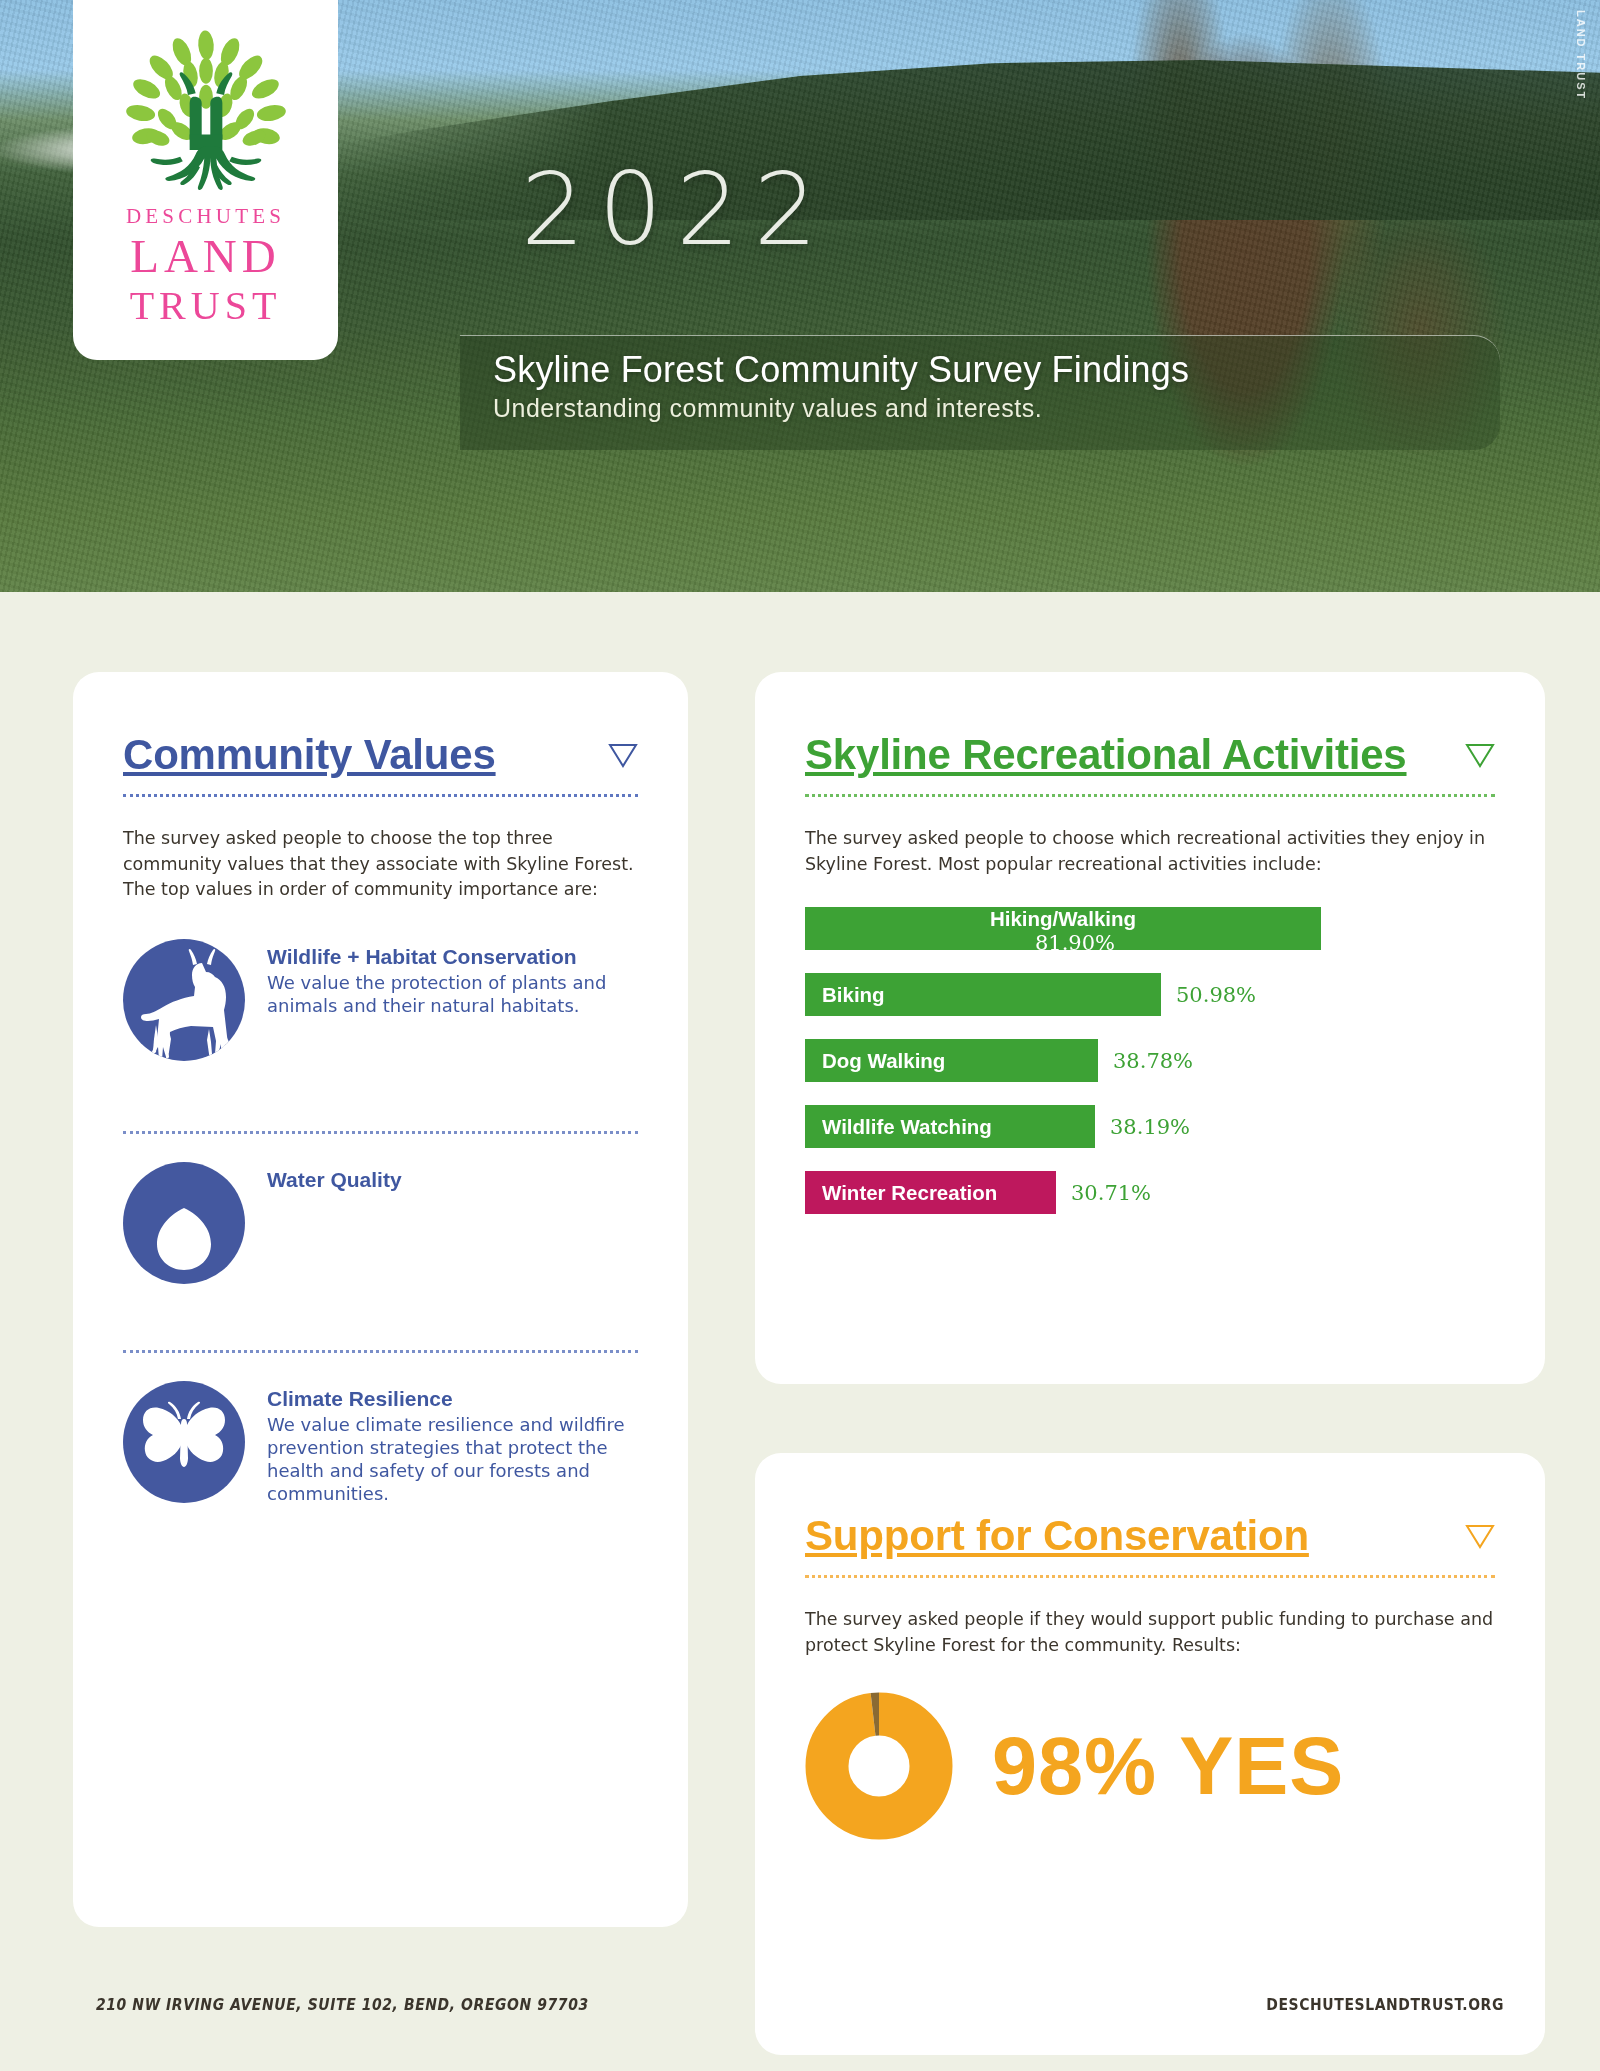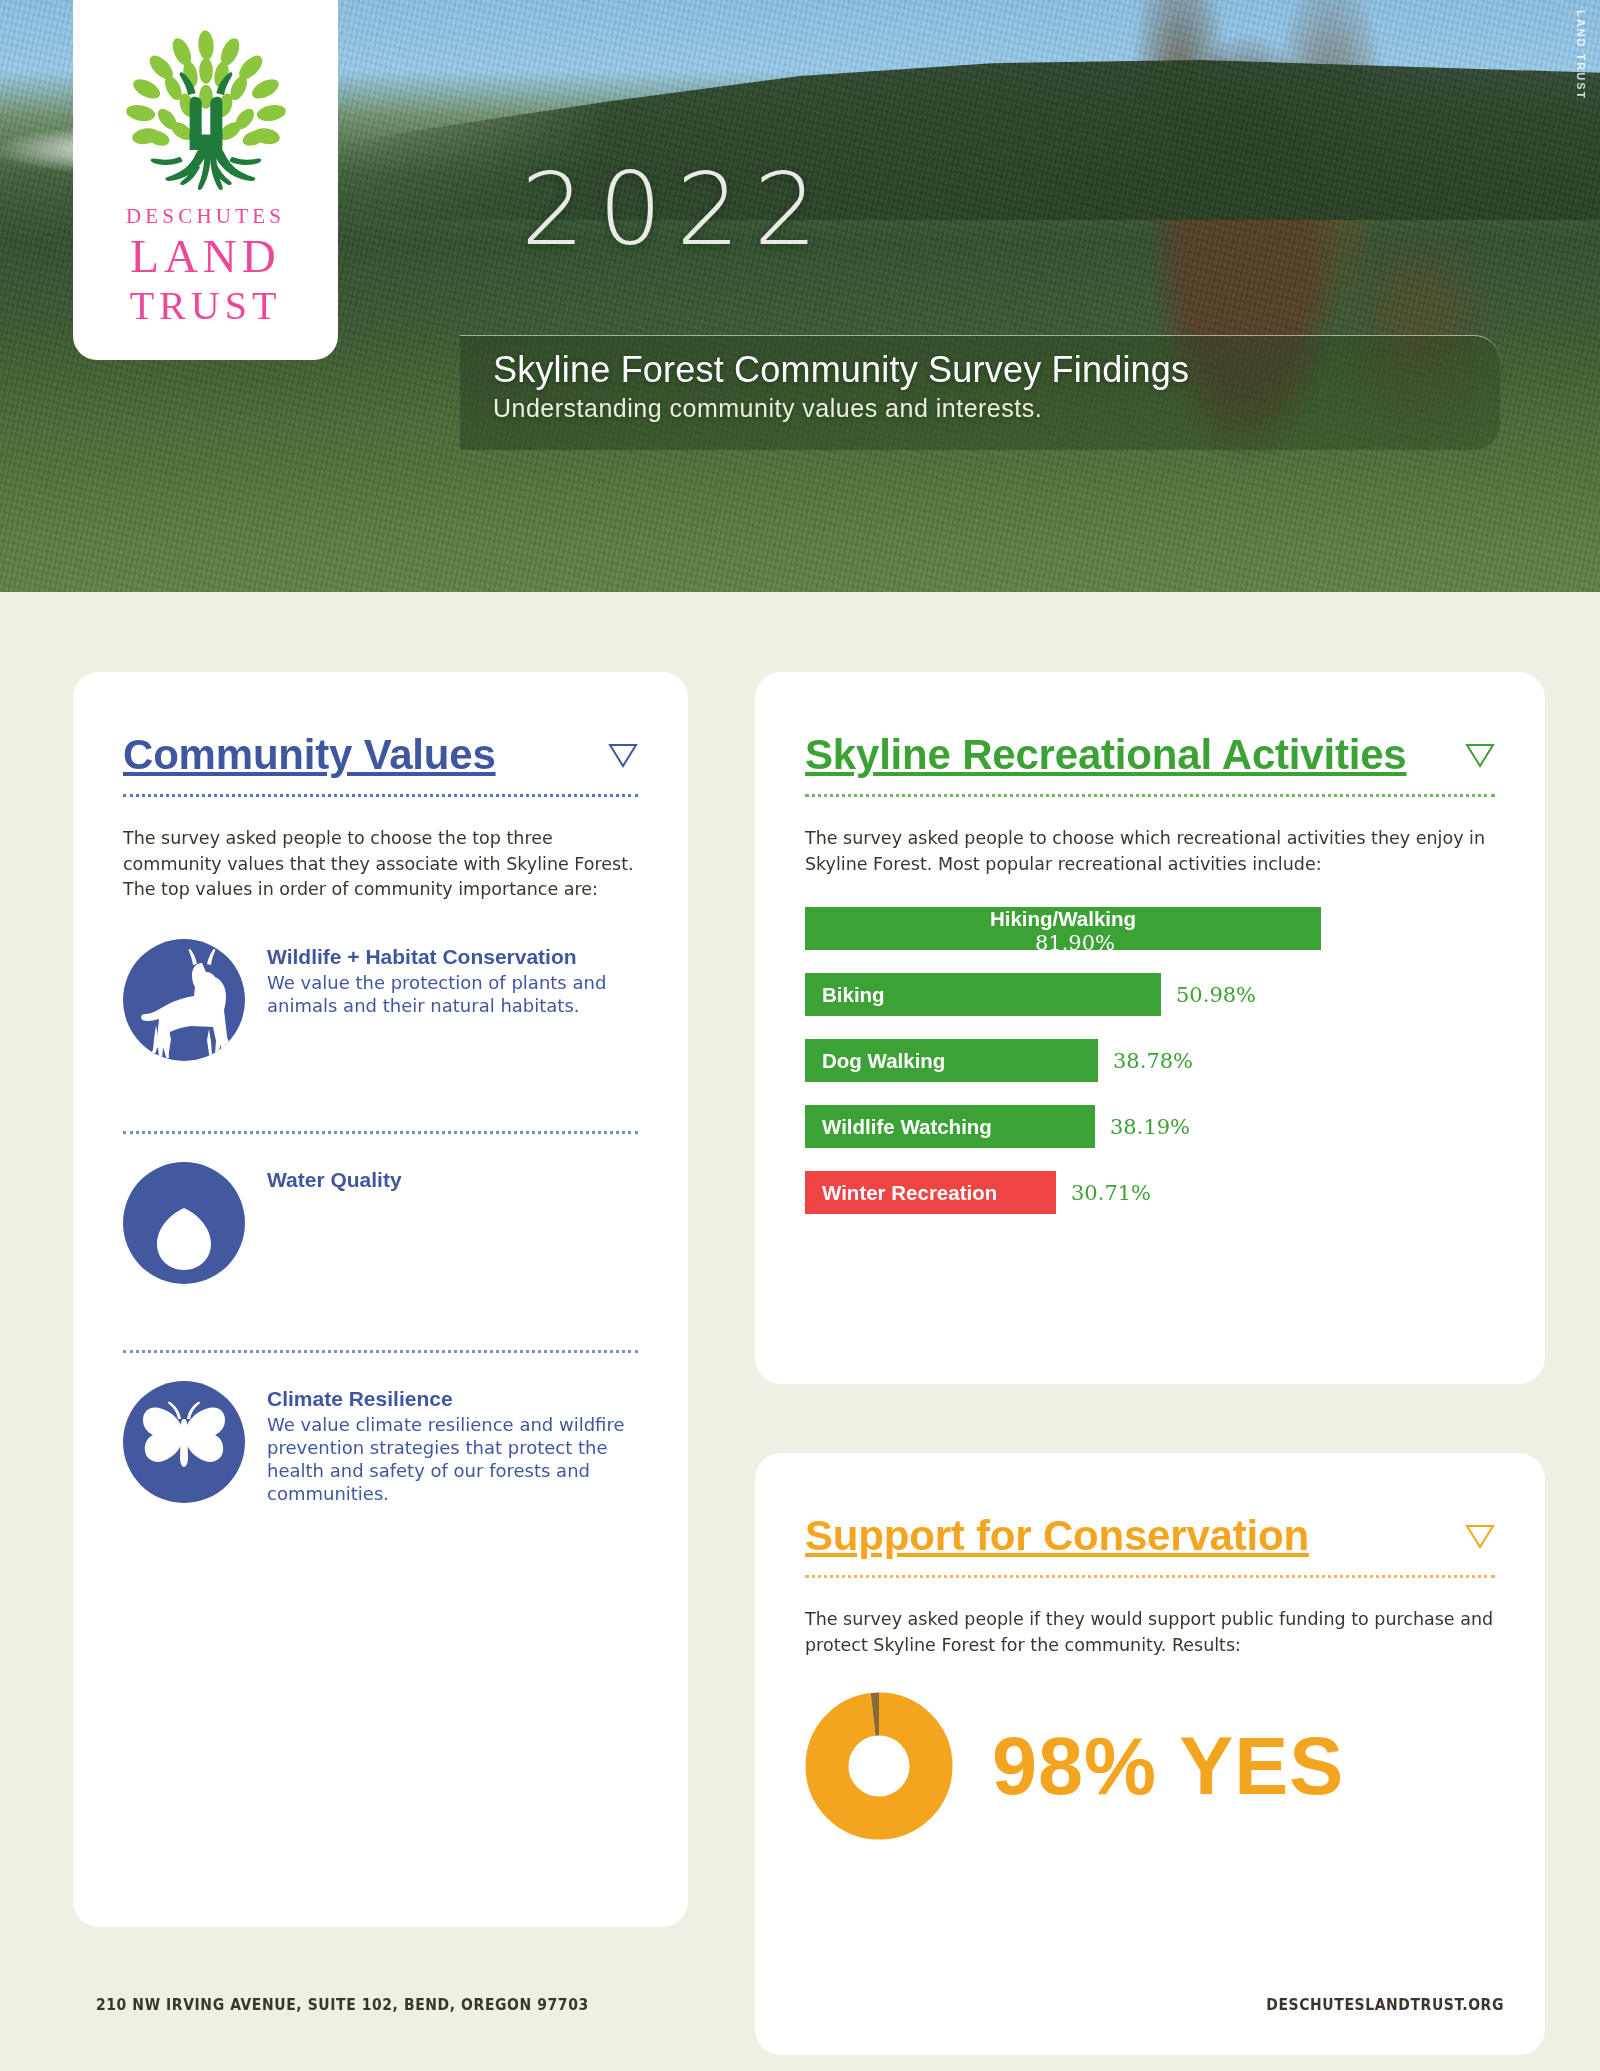--- a/index.html
+++ b/index.html
@@ -297,20 +297,21 @@
     width: 1600px; height: 112px;
   }
   .footer-addr {
     position: absolute;
     left: 96px; top: 37px;
     font-size: 15.5px;
     letter-spacing: 0.6px;
     color: #3b352c;
     font-weight: 600;
     font-family: "DejaVu Sans Condensed", "DejaVu Sans", sans-serif;
+    font-style: italic;
   }
   .footer-site {
     position: absolute;
     right: 96px; top: 37px;
     font-size: 15.5px;
     letter-spacing: 0.6px;
     color: #3b352c;
     font-weight: 700;
     font-family: "DejaVu Sans Condensed", "DejaVu Sans", sans-serif;
   }
@@ -487,21 +488,21 @@
             </div>
             <span class="bar-val-out" style="color: rgb(61, 162, 53);">38.78%</span>
           </div>
           <div class="bar-row">
             <div class="bar" style="width: 290px; background: rgb(61, 162, 53);">
               <span class="bar-label">Wildlife Watching</span>
             </div>
             <span class="bar-val-out" style="color: rgb(61, 162, 53);">38.19%</span>
           </div>
           <div class="bar-row">
-            <div class="bar" style="width: 251px; background: #ef4444;">
+            <div class="bar" style="width: 251px; background: #be185d;">
               <span class="bar-label">Winter Recreation</span>
             </div>
             <span class="bar-val-out" style="color: rgb(61, 162, 53);">30.71%</span>
           </div>
         </div>
     </div>
   </div>
 
   <div class="card orange" id="card-support">
     <div class="card-inner">

